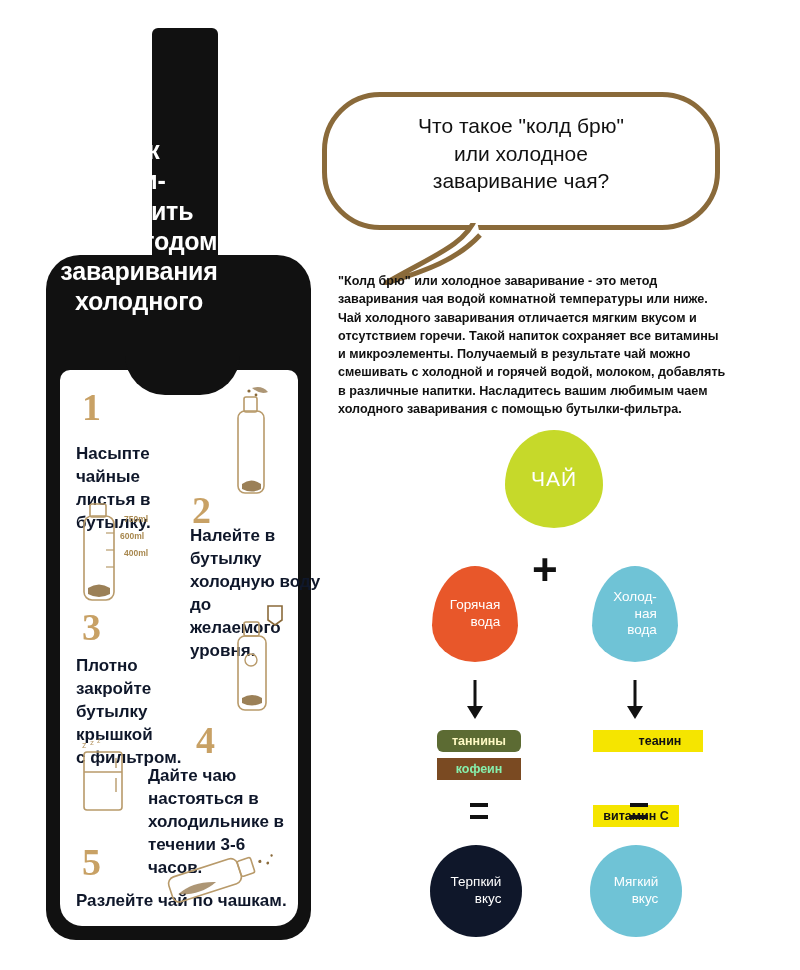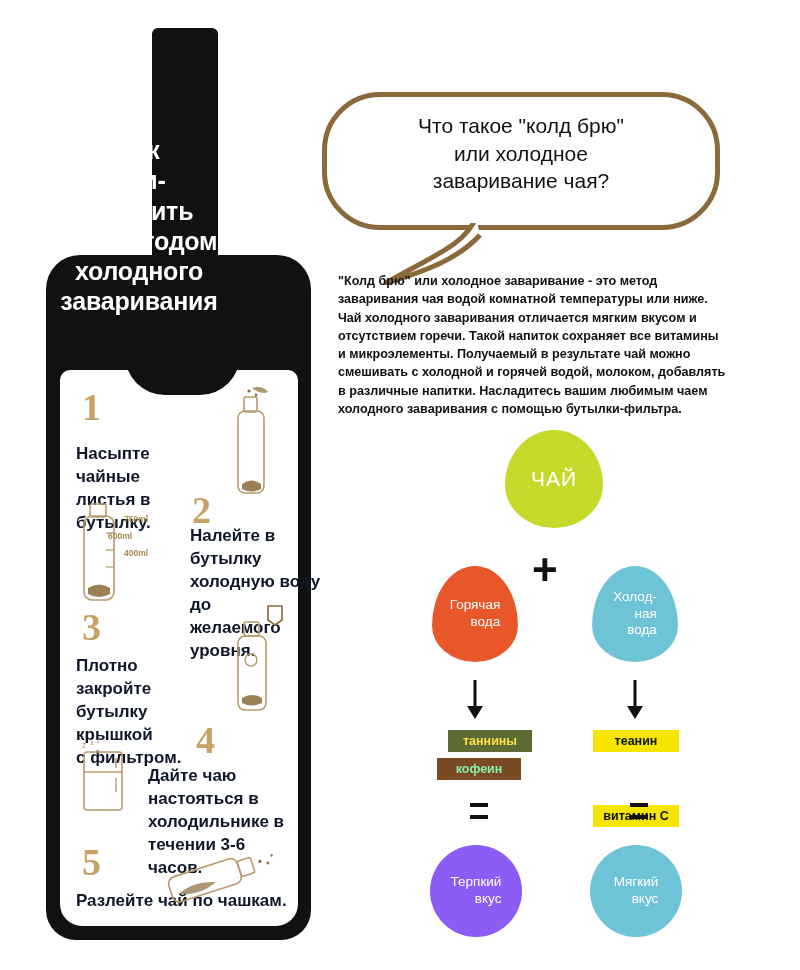--- a/index.html
+++ b/index.html
@@ -194,21 +194,21 @@
     background: #6fc3d6;
     font-size: 13.5px;
     line-height: 1.25;
   }
   #hot-result-blob {
     left: 430px;
     top: 845px;
     width: 92px;
     height: 92px;
     border-radius: 50%;
-    background: #8b5cf6;
+    background: #0f172a;
     font-size: 13.5px;
     line-height: 1.25;
   }
   #cold-result-blob {
     left: 590px;
     top: 845px;
     width: 92px;
     height: 92px;
     border-radius: 50%;
     background: #6fc3d6;
@@ -234,23 +234,23 @@
   .chem-label {
     position: absolute;
     display: flex;
     align-items: center;
     justify-content: center;
     font-size: 12.5px;
     font-weight: bold;
     height: 22px;
     width: 84px;
   }
-  #tannins-label { left: 448px; top: 730px; background: #5c6b33; color: #fde047; }
+  #tannins-label { left: 437px; top: 730px; background: #5c6b33; color: #fef9c3; border-radius: 6px; }
   #caffeine-label { left: 437px; top: 758px; background: #7a4a22; color: #86efac; }
-  #theanine-label { left: 593px; top: 730px; background: #f5e500; color: #111111; width: 86px;}
+  #theanine-label { left: 593px; top: 730px; background: #f5e500; color: #111111; width: 86px; padding-left: 24px;}
   #vitamin-label  { left: 593px; top: 758px; background: #f5e500; color: #111111; width: 86px; margin-top: 47px;}
 
   
   .ml-text {
     position: absolute;
     color: #a8884f;
     font-size: 8.5px;
     font-weight: bold;
   }
 </style>
@@ -263,22 +263,22 @@
   <div class="bottle-body"></div>
   <div class="bottle-inner"></div>
   <div class="bottle-inner-top-notch"></div>
 </div>
 
 <div id="bottle-title">
   <div>Как</div>
   <div>при-</div>
   <div>готовить</div>
   <div>чай методом</div>
+  <div>заваривания</div>
   <div>холодного</div>
-  <div>заваривания</div>
 </div>
 
 <div class="step">
   <div class="step-num" style="left:82px; top:385px;">1</div>
   <div class="step-text" style="left:76px; top:443px; width:120px; white-space:pre-line;">Насыпте чайные
 листья в бутылку.</div>
   <svg class="ill" style="left:222px; top:385px;" width="56" height="120" viewBox="0 0 56 120">
     <rect x="16" y="26" width="26" height="82" rx="7" fill="none" stroke="#b89a6a" stroke-width="1.6"></rect>
     <rect x="22" y="12" width="13" height="15" rx="2" fill="none" stroke="#b89a6a" stroke-width="1.6"></rect>
     <path d="M20 99 q9 -7 19 0 v5 q-9 5 -19 0 z" fill="#8a6a3a" opacity="0.85"></path>
@@ -295,21 +295,21 @@
 желаемого уровня.</div>
   <svg class="ill" style="left:68px; top:498px;" width="62" height="110" viewBox="0 0 62 110">
     <rect x="16" y="18" width="30" height="84" rx="8" fill="none" stroke="#b89a6a" stroke-width="1.6"></rect>
     <rect x="22" y="6" width="16" height="13" rx="2" fill="none" stroke="#b89a6a" stroke-width="1.6"></rect>
     <line x1="38" y1="35" x2="46" y2="35" stroke="#b89a6a" stroke-width="1.2"></line>
     <line x1="38" y1="52" x2="46" y2="52" stroke="#b89a6a" stroke-width="1.2"></line>
     <line x1="38" y1="69" x2="46" y2="69" stroke="#b89a6a" stroke-width="1.2"></line>
     <path d="M20 90 q11 -7 22 0 v6 q-11 6 -22 0 z" fill="#8a6a3a" opacity="0.85"></path>
   </svg>
   <div class="ml-text" style="left:124px; top:514px;">750ml</div>
-  <div class="ml-text" style="left:108px; top:531px;">600ml</div>
+  <div class="ml-text" style="left:120px; top:531px;">600ml</div>
   <div class="ml-text" style="left:124px; top:548px;text-align:center;">400ml</div>
 </div>
 
 <div class="step">
   <div class="step-num" style="left:82px; top:605px;">3</div>
   <div class="step-text" style="left:76px; top:655px; width:130px; white-space:pre-line;">Плотно закройте
 бутылку крышкой
 с фильтром.</div>
   <svg class="ill" style="left:220px; top:598px;" width="70" height="120" viewBox="0 0 70 120">
     <rect x="18" y="38" width="28" height="74" rx="7" fill="none" stroke="#b89a6a" stroke-width="1.6"></rect>

